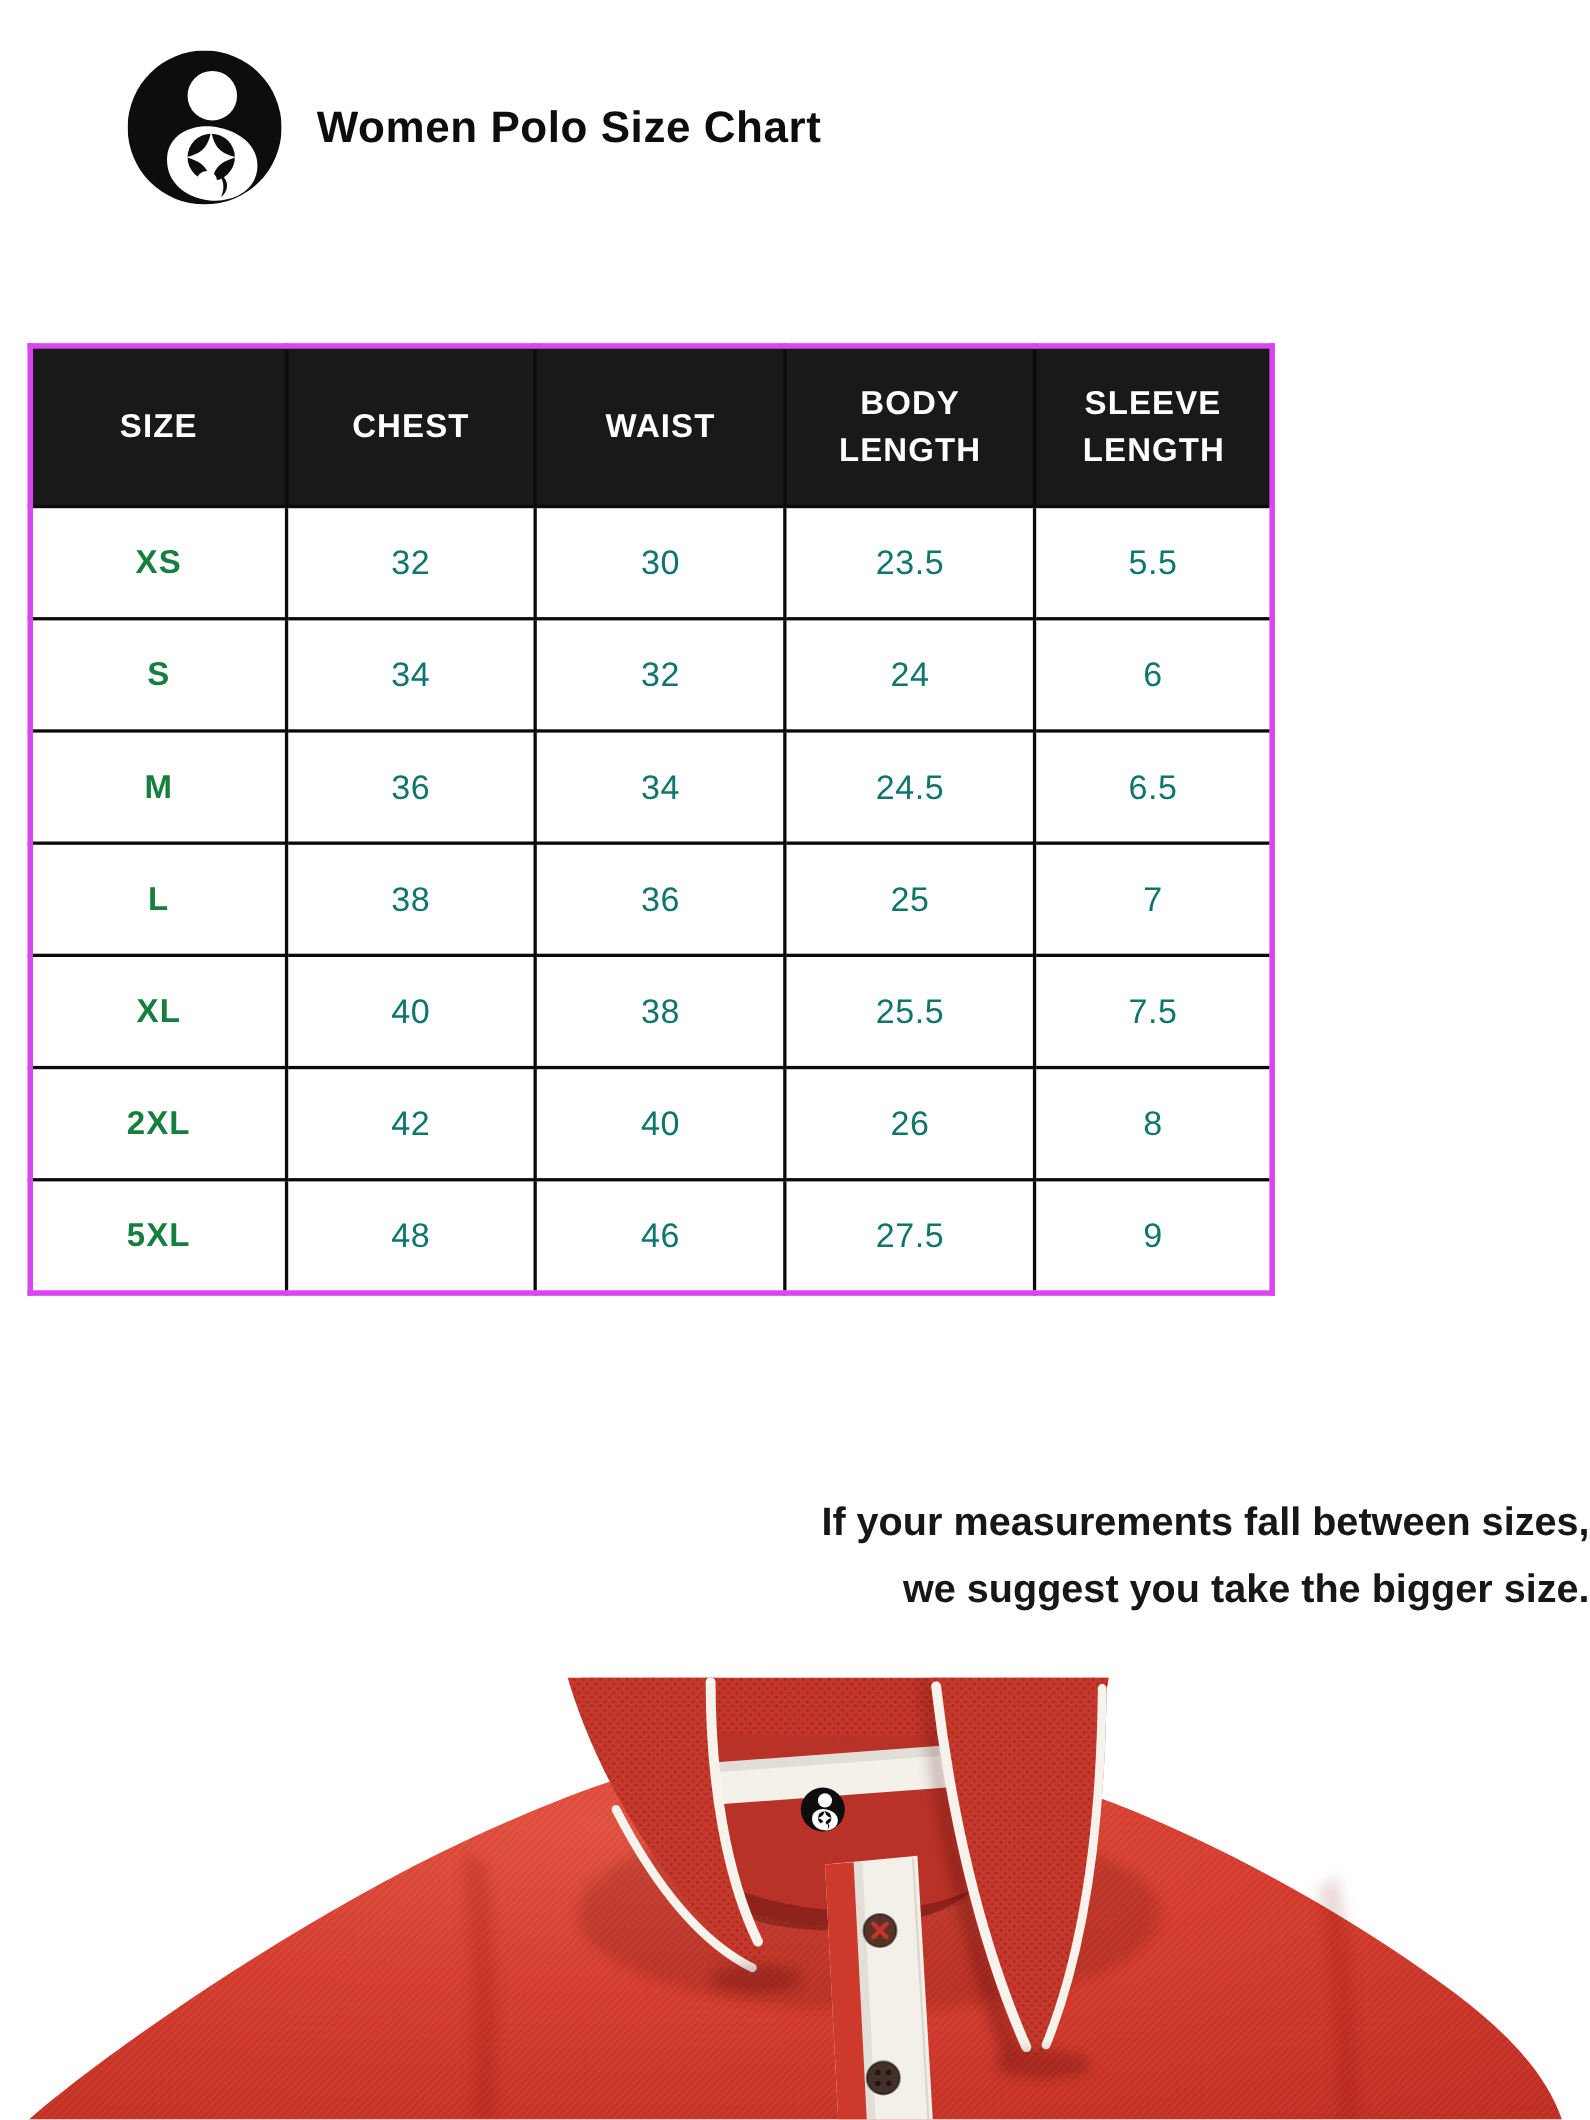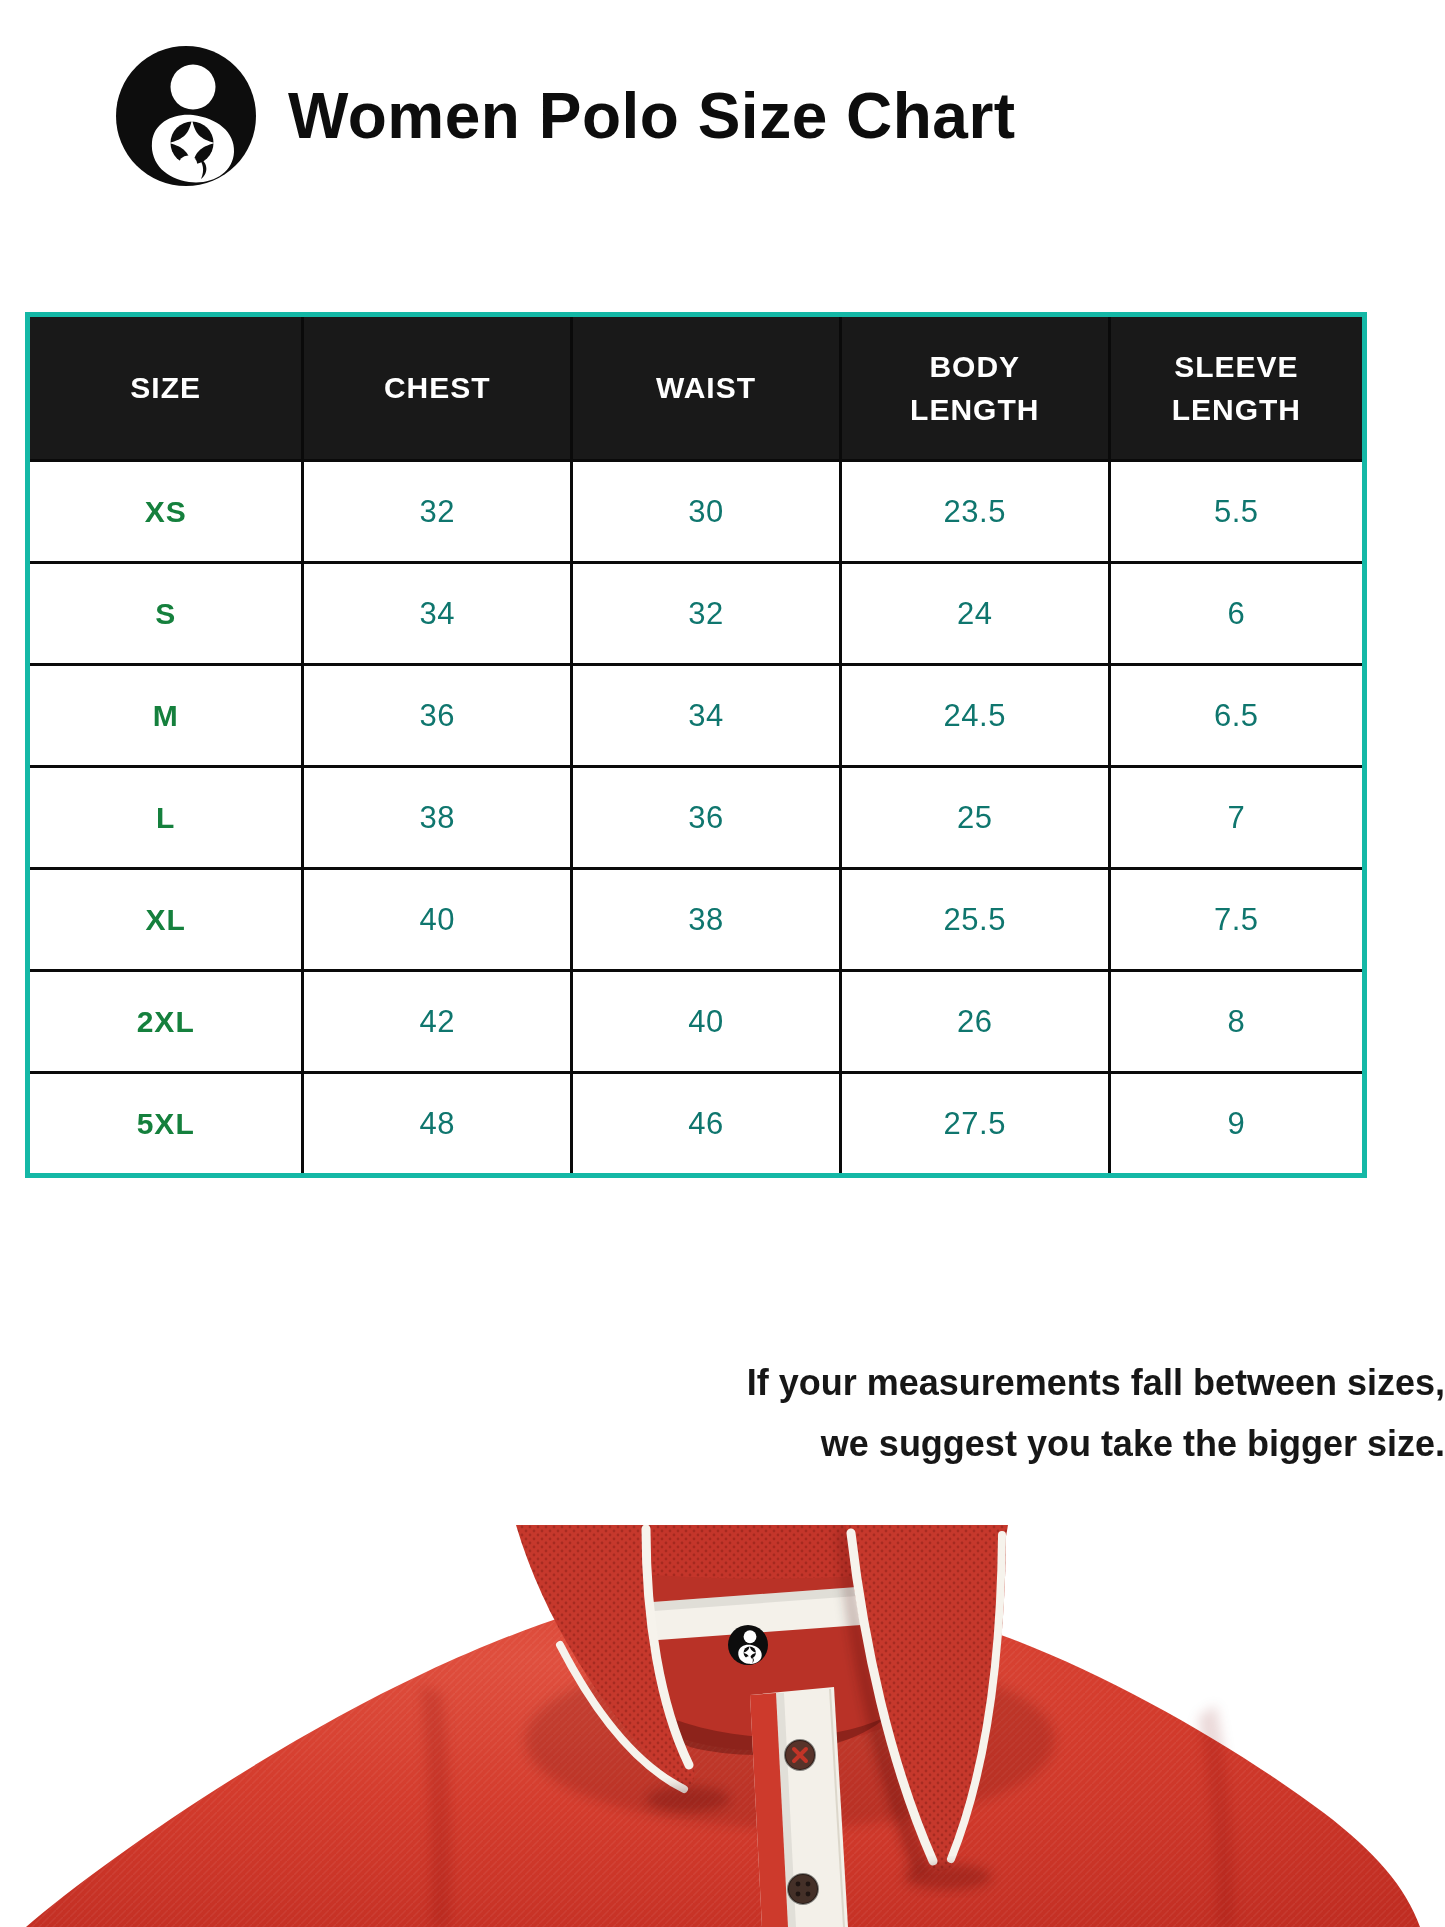--- a/index.html
+++ b/index.html
@@ -3,25 +3,25 @@
 <meta charset="utf-8">
 <style>
   html,body{margin:0;padding:0;background:#ffffff;}
   .page{
     position:relative;width:1445px;height:1927px;background:#ffffff;overflow:hidden;
     font-family:"Liberation Sans",sans-serif;color:#141414;
   }
   
   .brand-header{position:absolute;left:116px;top:46px;display:flex;align-items:center;gap:32px;}
   .logo{width:140px;height:140px;flex:0 0 auto;}
-  .page-title{margin:0;font-size:64px;font-weight:800;letter-spacing:.5px;color:#0d0d0d;white-space:nowrap;}
+  .page-title{margin:0;font-size:40px;font-weight:800;letter-spacing:.5px;color:#0d0d0d;white-space:nowrap;}
   
   .size-table{
-    position:absolute;left:25px;top:312px;width:1342px;
-    border-collapse:collapse;border:5px solid #14b8a6;table-layout:fixed;
+    position:absolute;left:25px;top:312px;width:1134px;
+    border-collapse:collapse;border:5px solid #d946ef;table-layout:fixed;
   }
   .size-table th{
     background:#191919;color:#ffffff;font-size:30px;font-weight:700;
     height:142px;border:3px solid #0a0a0a;letter-spacing:1px;line-height:1.45;
     padding:0 42px;text-align:center;
   }
   .size-table td{
     height:97px;border:3px solid #0a0a0a;background:#ffffff;
     text-align:center;vertical-align:middle;font-size:31px;font-weight:400;color:#0f766e;
     letter-spacing:.5px;

